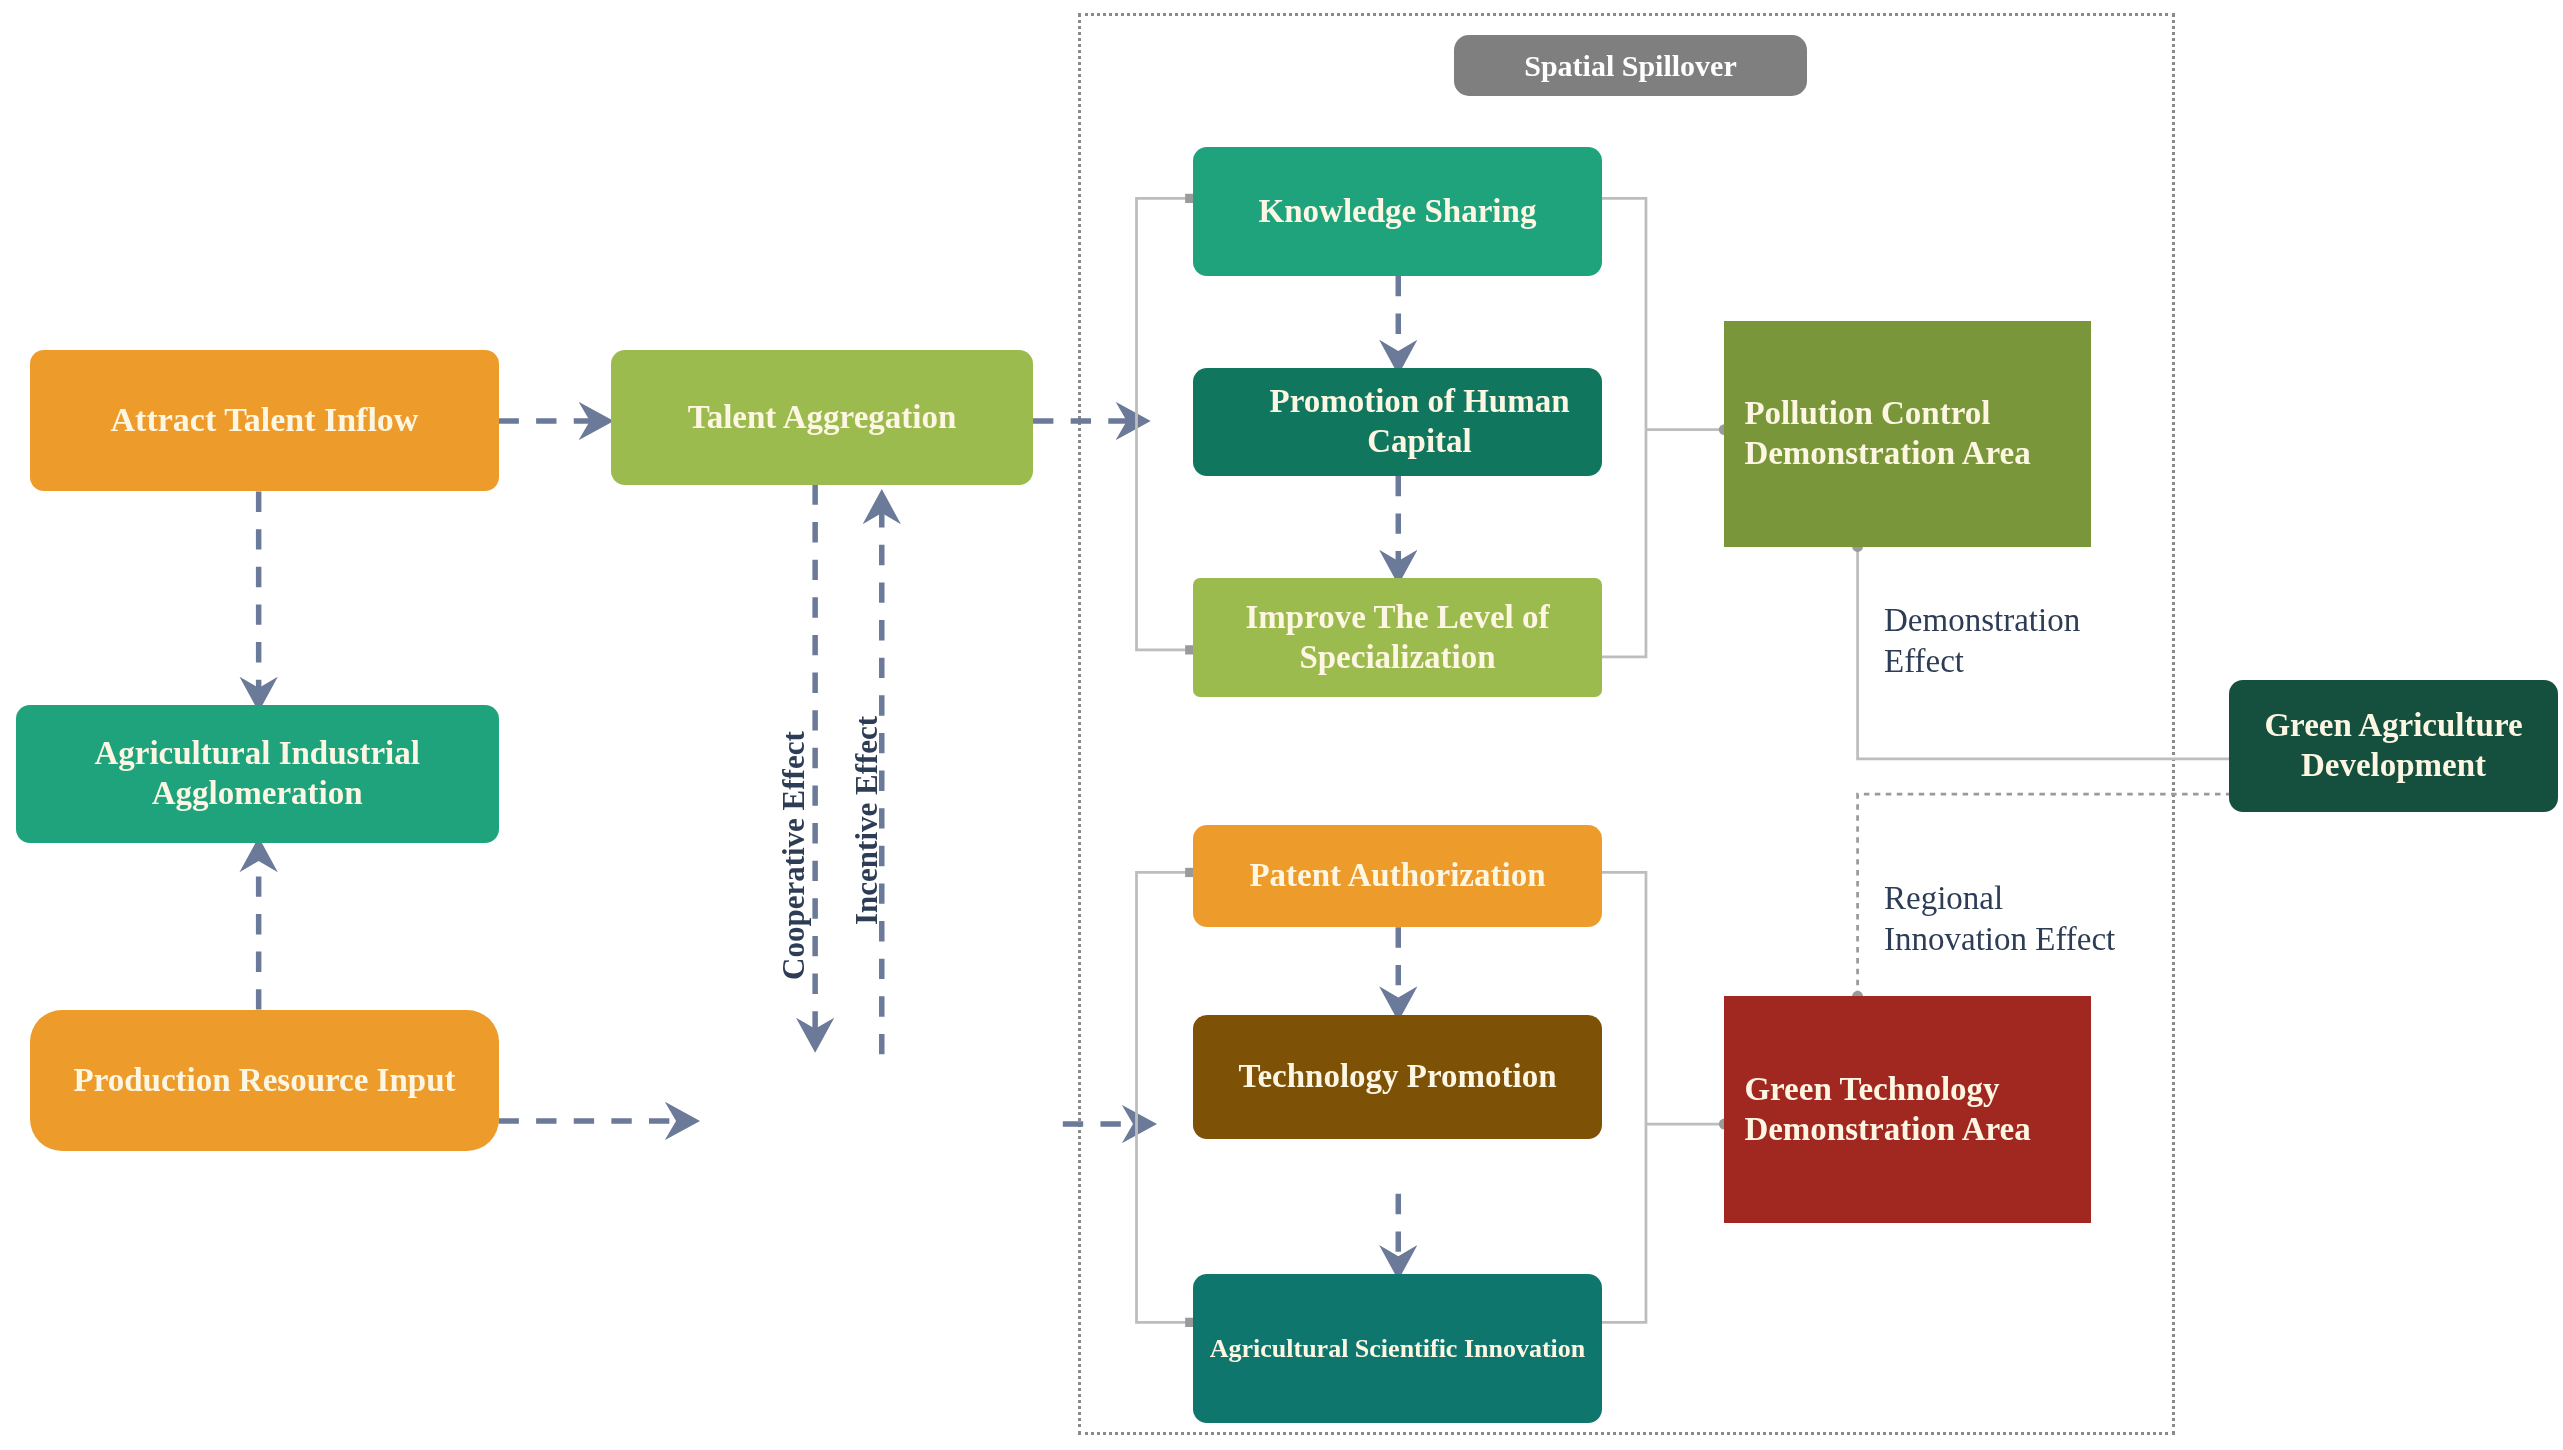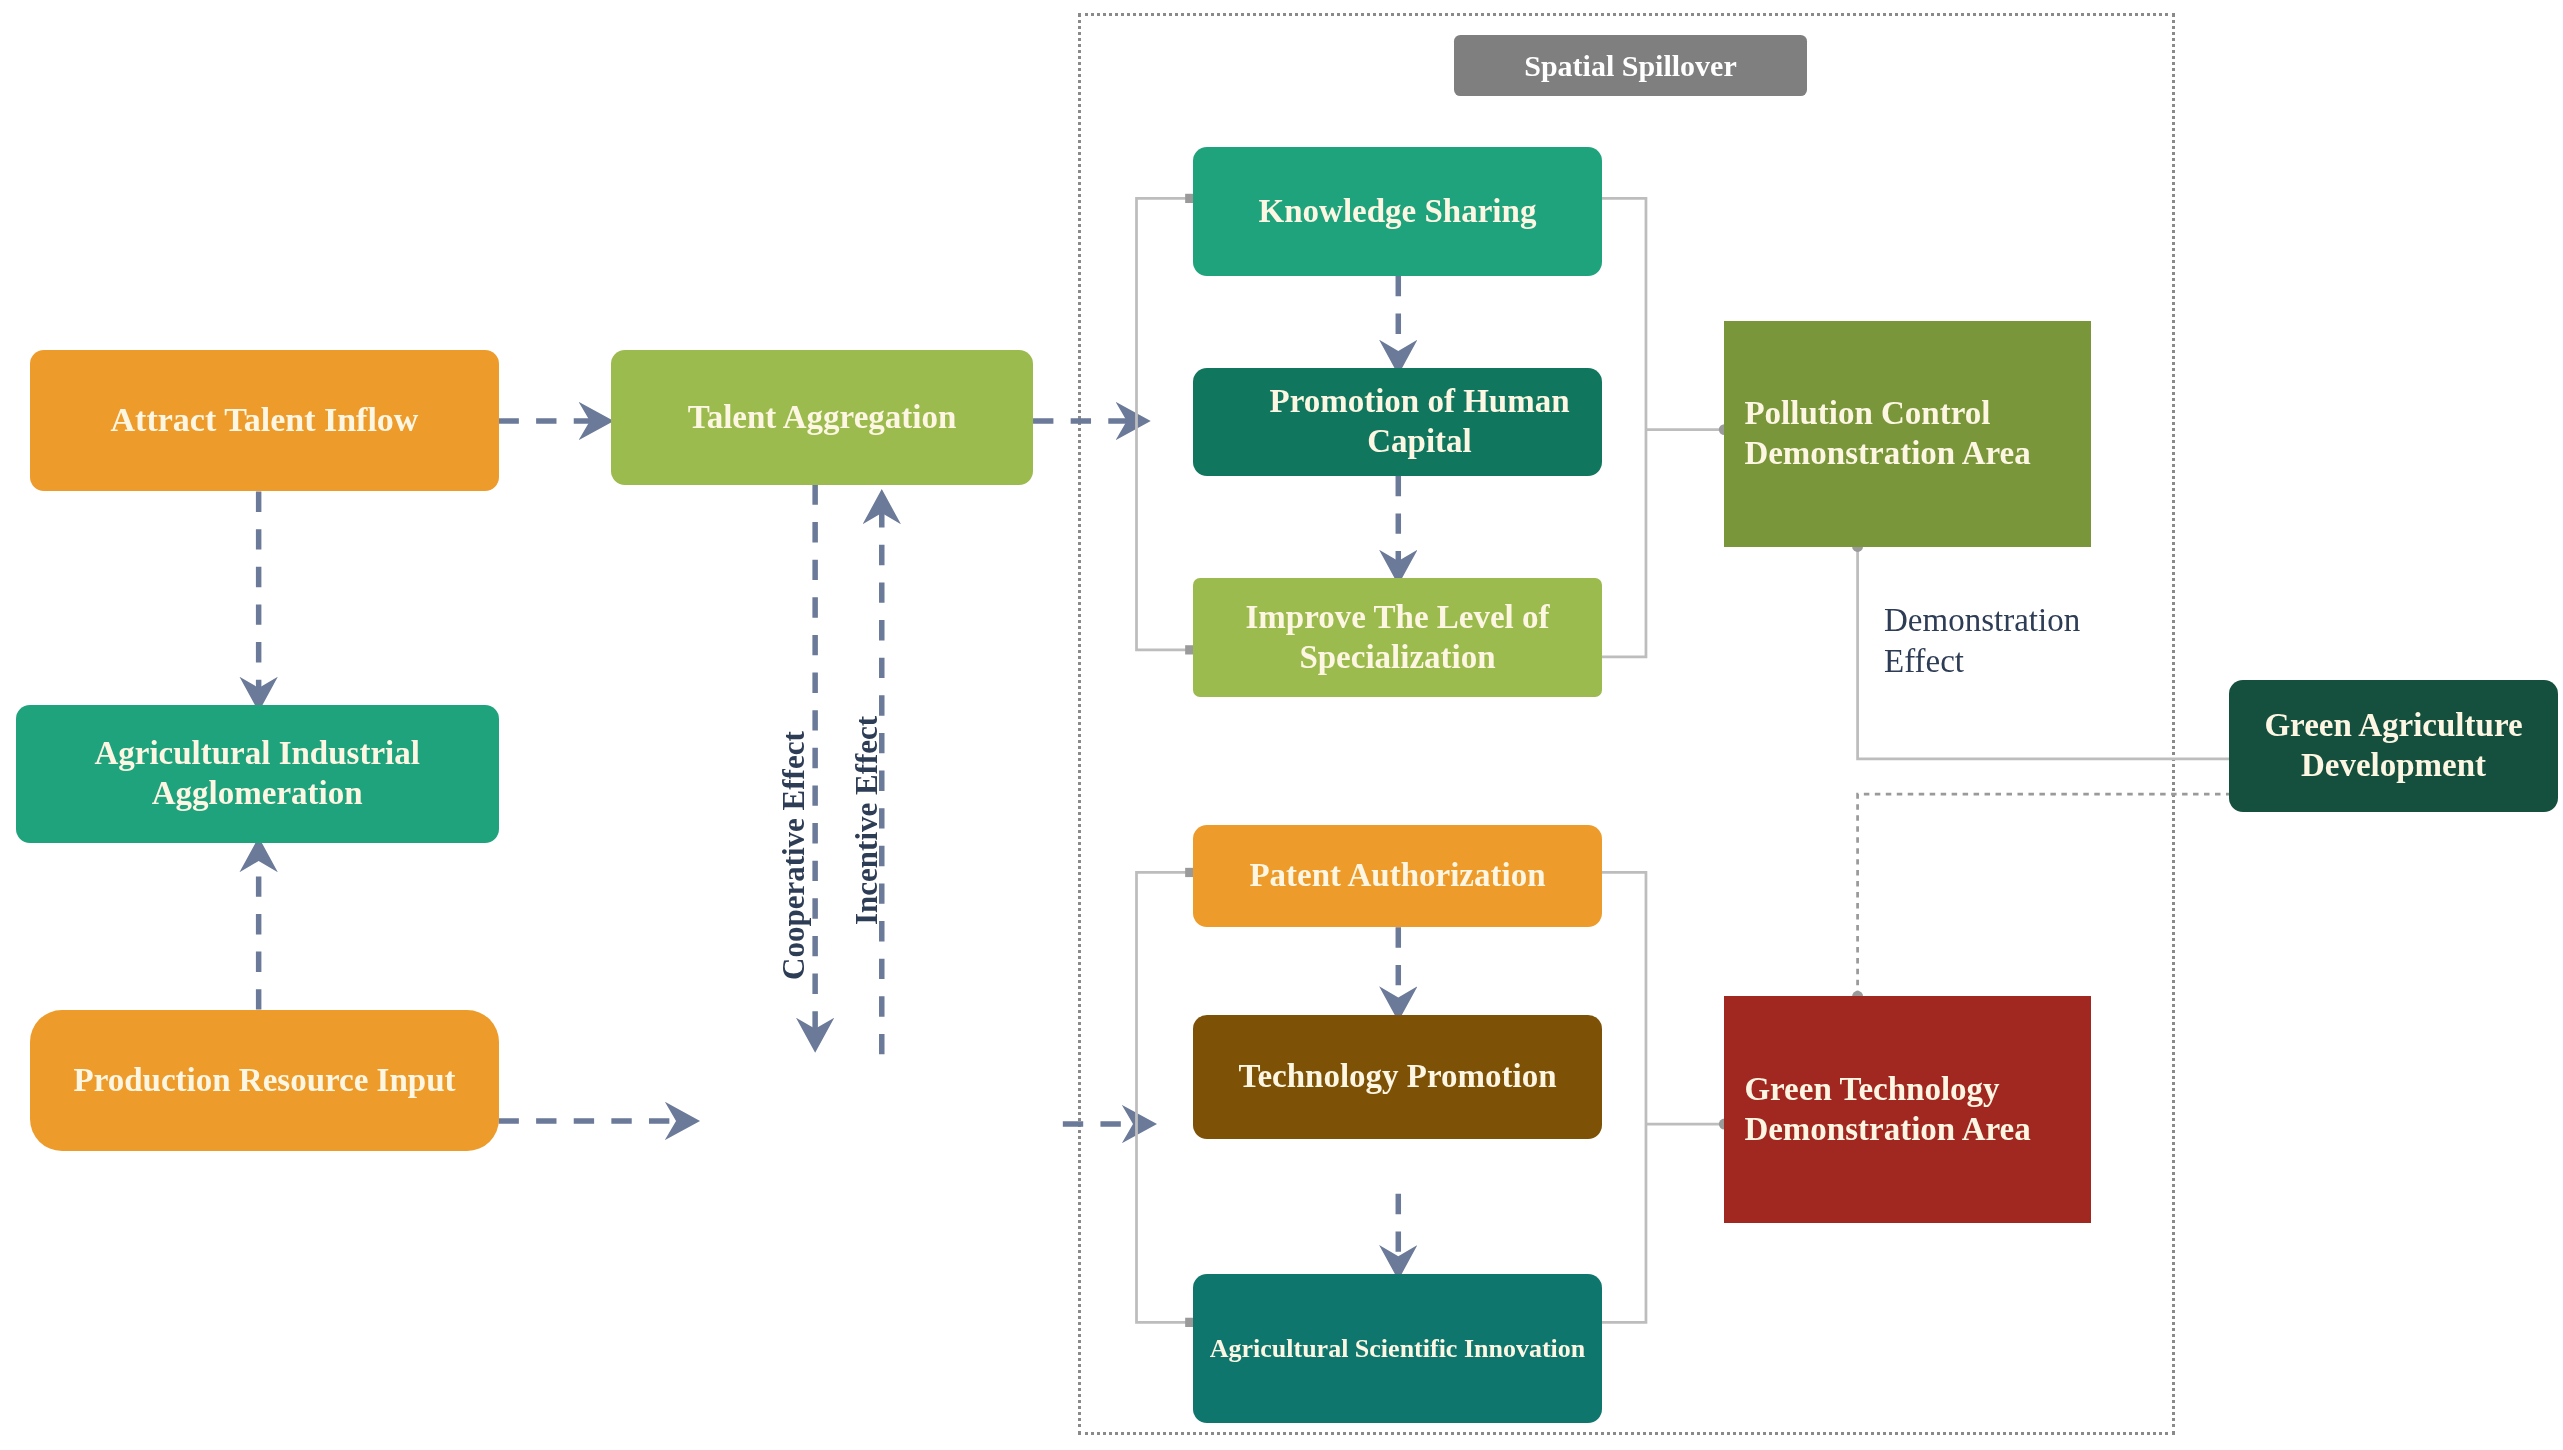--- a/index.html
+++ b/index.html
@@ -27,21 +27,21 @@
   svg.lines{position:absolute;left:0;top:0;width:2563px;height:1451px;
             pointer-events:none;overflow:visible;}
 </style>
 </head>
 <body>
 
 <div id="canvas">
 
   <div class="spill-container" style="left:1078px;top:13.3px;width:1097px;height:1422px;"></div>
 
-  <div class="spill-label" style="left:1454px;top:35px;width:353px;height:61px;font-size:30px;">
+  <div class="spill-label" style="left:1454px;top:35px;width:353px;height:61px;font-size:30px;border-radius:15px;">
     <span>Spatial Spillover</span>
   </div>
 
   <svg class="lines" viewBox="0 0 3270 1851">
     <defs>
       <marker id="ah" viewBox="0 0 12 12" refX="9" refY="6" markerWidth="7" markerHeight="7" orient="auto">
         <path d="M0,0 L11,6 L0,12 L3.5,6 Z" fill="#6b7a99"></path>
       </marker>
       <marker id="dot" viewBox="0 0 8 8" refX="4" refY="4" markerWidth="5" markerHeight="5">
         <circle cx="4" cy="4" r="3.2" fill="#9a9a9a"></circle>
@@ -153,19 +153,23 @@
 
   <div class="box sq left-align" style="left:1724px;top:996px;width:367px;height:227px;background:#a02821;font-size:33px;">
     <span>Green Technology Demonstration Area</span>
   </div>
 
   <div class="hlabel" style="left:1884px;top:600px;font-size:33px;">
     <div>Demonstration</div>
     <div>Effect</div>
   </div>
 
+  <div class="hlabel" style="left:1884px;top:878px;font-size:33px;">
+    <div>Regional</div>
+    <div>Innovation Effect</div>
+  </div>
 
   <div class="box rounded" style="left:2229px;top:680px;width:329px;height:132px;background:#15503f;font-size:33px;padding:0 6.3px;">
     <span>Green Agriculture Development</span>
   </div>
 
 </div>
 
 
 </body></html>

